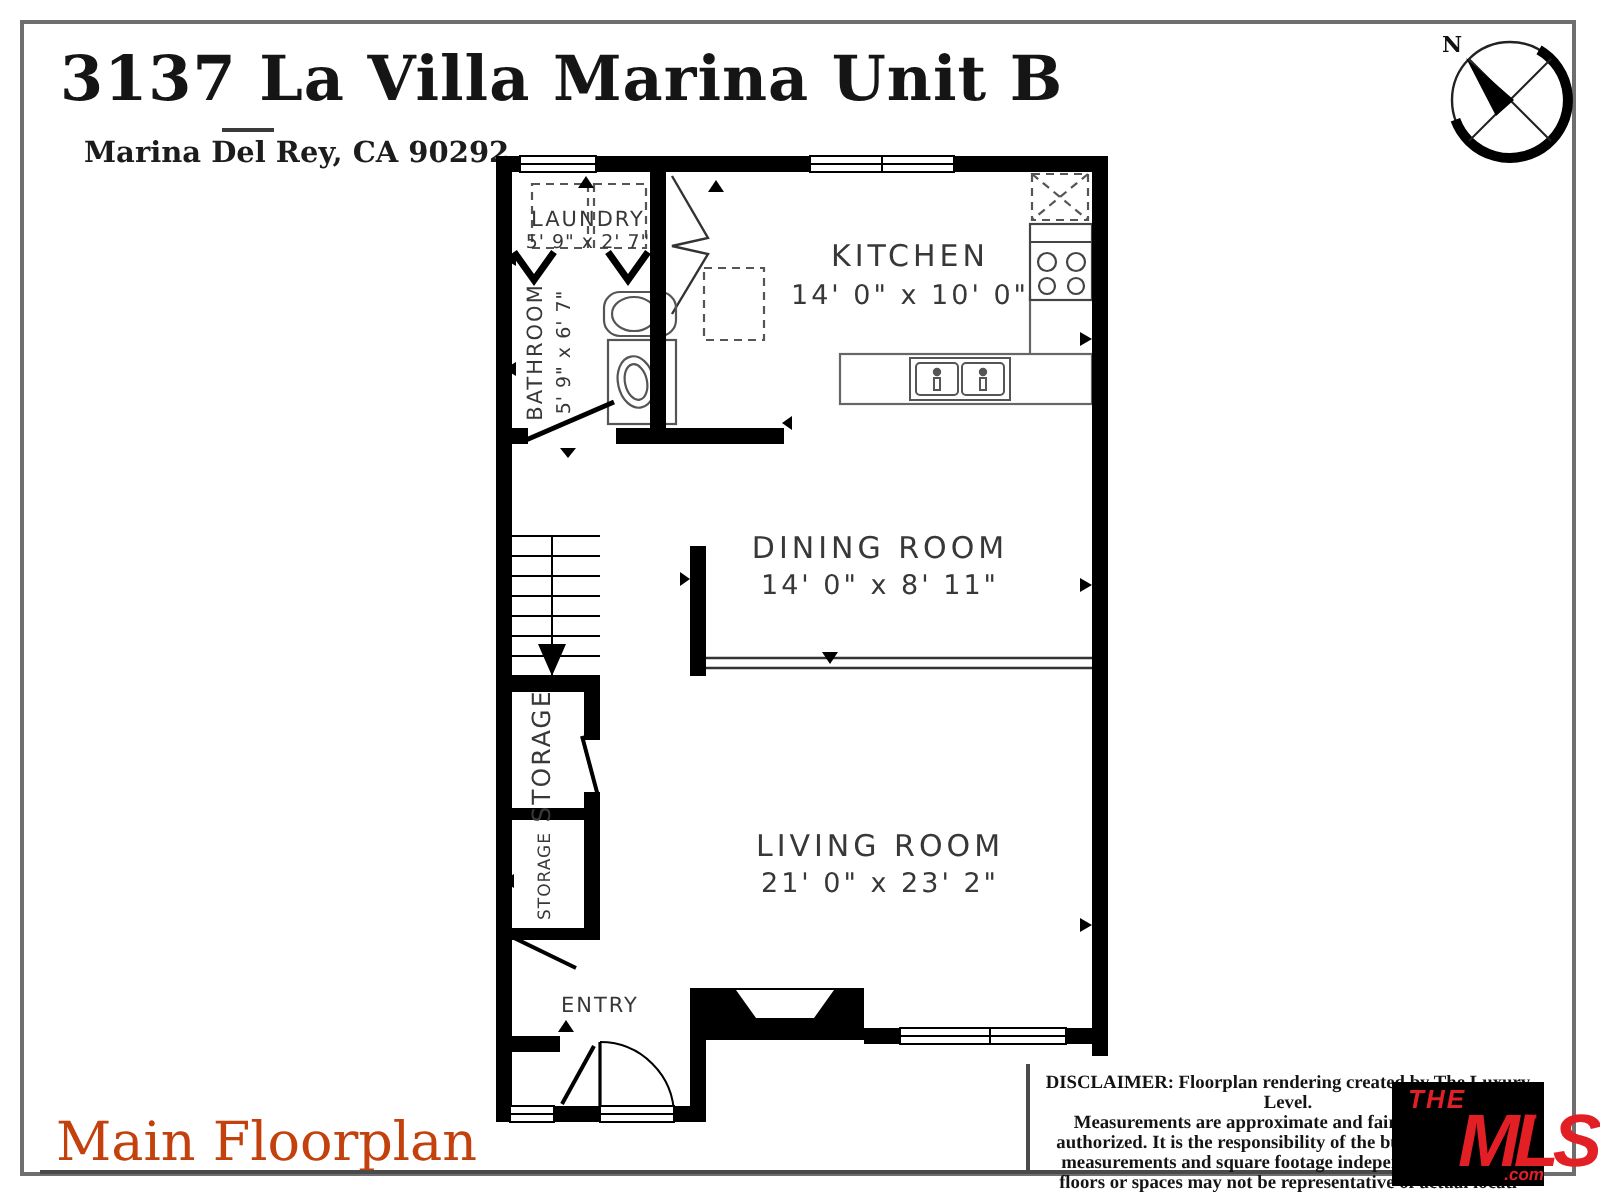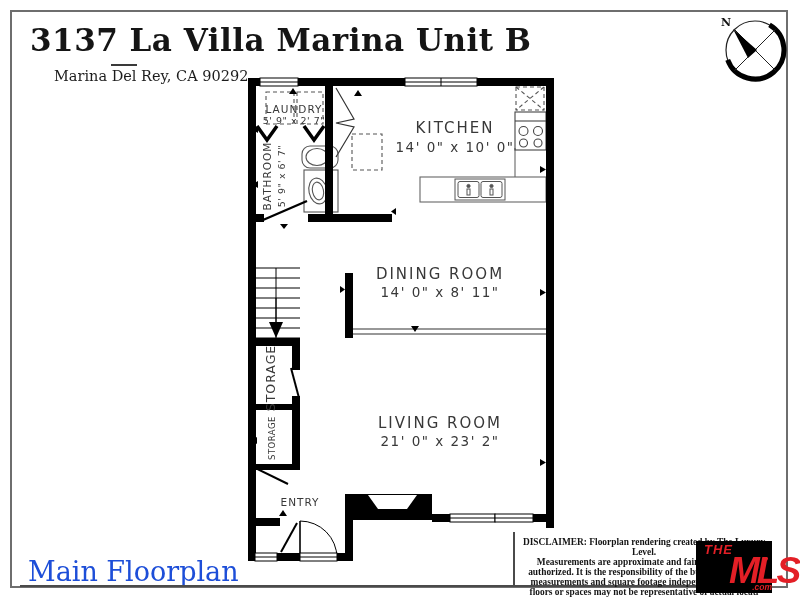--- a/index.html
+++ b/index.html
@@ -12,24 +12,24 @@
     border:2px solid #6e6e6e;box-sizing:border-box;pointer-events:none;
   }
   .title{
     position:absolute;left:30px;top:22px;font-size:31px;font-weight:700;
     color:#151515;letter-spacing:.5px;white-space:nowrap;
   }
   .title-underline{
     position:absolute;left:111px;top:64px;width:26px;height:2px;background:#3a3a3a;
   }
   .subtitle{
-    position:absolute;left:42px;top:68px;font-size:14.5px;font-weight:400;color:#1c1c1c;margin-left:12px;
+    position:absolute;left:42px;top:68px;font-size:14.5px;font-weight:700;color:#1c1c1c;
   }
   .plan-label{
-    position:absolute;left:28px;top:556px;font-size:27px;color:#1d4ed8;
+    position:absolute;left:28px;top:556px;font-size:27px;color:#c2410c;
   }
   .footer-rule{position:absolute;left:20px;top:585px;width:727px;height:2px;background:#4a4a4a;}
   .footer-divider{position:absolute;left:513px;top:532px;width:2px;height:55px;background:#4a4a4a;}
   .disclaimer{
     position:absolute;left:518px;top:537px;width:252px;
     font-family:"Liberation Serif",serif;font-size:9.4px;line-height:10px;
     color:#141414;text-align:center;font-weight:700;
   }
   .disclaimer span{display:block;}
   .mls-logo{

